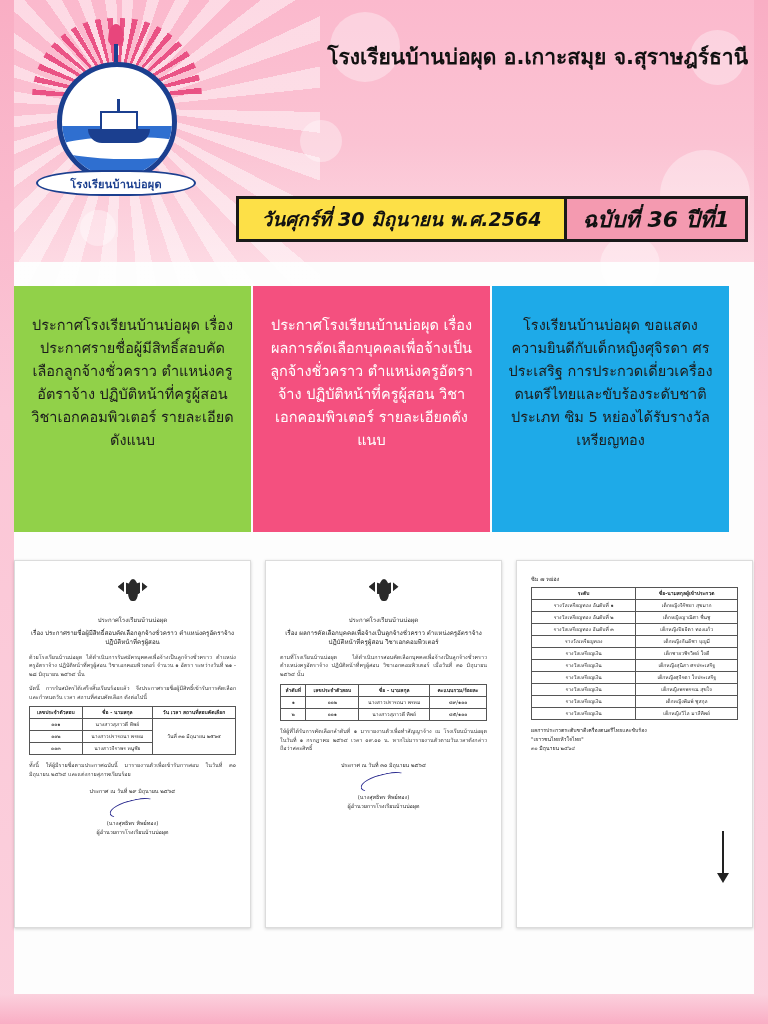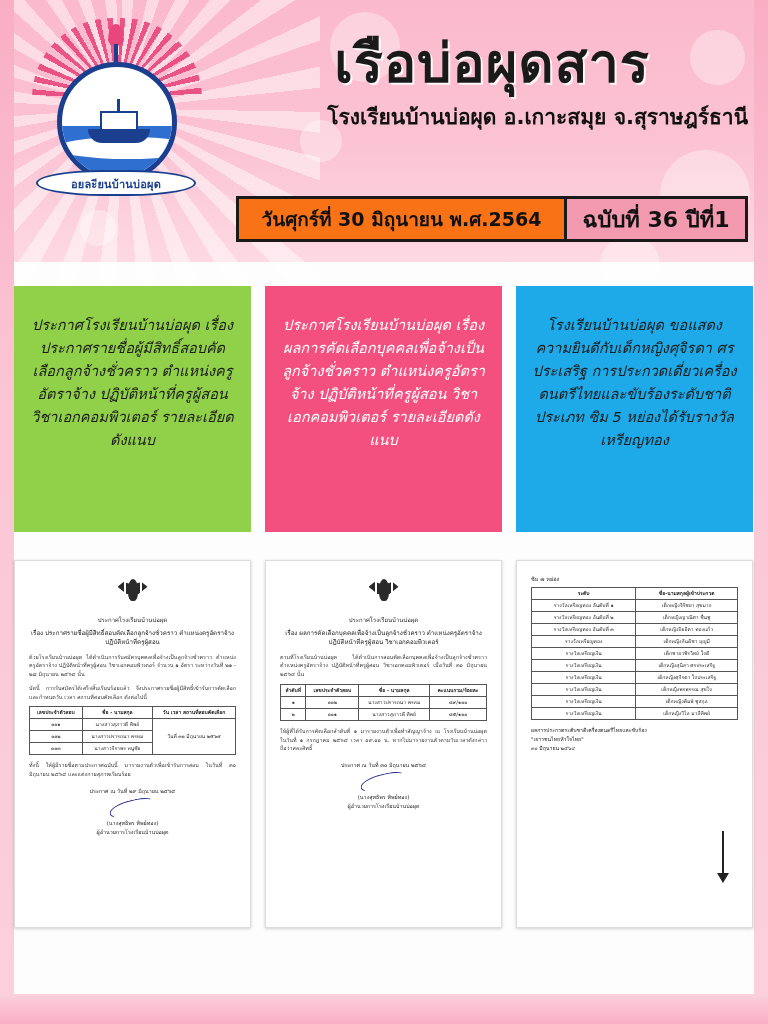--- a/index.html
+++ b/index.html
@@ -127,36 +127,36 @@
     text-align: center;
     text-shadow: 2px 2px 0 rgba(255,255,255,.85);
     letter-spacing: 1px;
   }
   .masthead-sub {
     margin-top: 6px;
     font-size: 21px; font-weight: bold; color: #111; text-align: right;
   }
   .datebar {
     position: absolute; top: 196px; left: 236px; width: 512px; height: 46px;
-    display: flex; border: 3px solid #1a1a1a; background: #f97316;
+    display: flex; border: 3px solid #1a1a1a; background: #fde047; font-style: italic;
   }
   .datebar-left {
     flex: 1 1 auto; display: flex; align-items: center; justify-content: center;
     font-size: 19px; font-weight: bold; color: #111;
     border-right: 3px solid #1a1a1a;
   }
   .datebar-right {
     width: 178px; display: flex; align-items: center; justify-content: center;
     background: #f49ab0; font-size: 22px; font-weight: bold; color: #111;
   }
 
   
   .cards {
     position: absolute; top: 286px; left: 14px; width: 740px; height: 246px;
-    display: flex; gap: 14px; font-style: italic;
+    display: flex; gap: 2px;
   }
   .card {
     width: 237px; height: 246px; padding: 28px 16px 16px 16px;
     font-size: 14.5px; line-height: 1.58; color: #1c1c1c;
     text-align: center;
   }
   .card.green { background: #91d149; }
   .card.pink  { background: #f4507f; color: #ffffff; }
   .card.blue  { background: #1eaae8; }
 
@@ -270,26 +270,25 @@
         <div class="logo-sea"></div>
         <div class="logo-wave"></div>
         <div class="logo-boat">
           <div class="boat-mast"></div>
           <div class="boat-cabin"></div>
           <div class="boat-hull"></div>
         </div>
       </div>
       <div class="logo-ribbon">
         <div class="ribbon-band"></div>
-        <div class="ribbon-text">อยละียนบ้านบ่อผุด</div>
+        <div class="ribbon-text">โรงเรียนบ้านบ่อผุด</div>
       </div>
     </div>
 
     <div class="masthead">
-      <div class="masthead-title">เรือบ่อผุดสาร</div>
       <div class="masthead-sub">โรงเรียนบ้านบ่อผุด อ.เกาะสมุย จ.สุราษฎร์ธานี</div>
     </div>
 
     <div class="datebar">
       <div class="datebar-left">วันศุกร์ที่ 30 มิถุนายน พ.ศ.2564</div>
       <div class="datebar-right">ฉบับที่ 36 ปีที่1</div>
     </div>
 
     <div class="cards">
       <div class="card green">ประกาศโรงเรียนบ้านบ่อผุด เรื่อง ประกาศรายชื่อผู้มีสิทธิ์สอบคัดเลือกลูกจ้างชั่วคราว ตำแหน่งครูอัตราจ้าง ปฏิบัติหน้าที่ครูผู้สอน วิชาเอกคอมพิวเตอร์ รายละเอียดดังแนบ</div>

